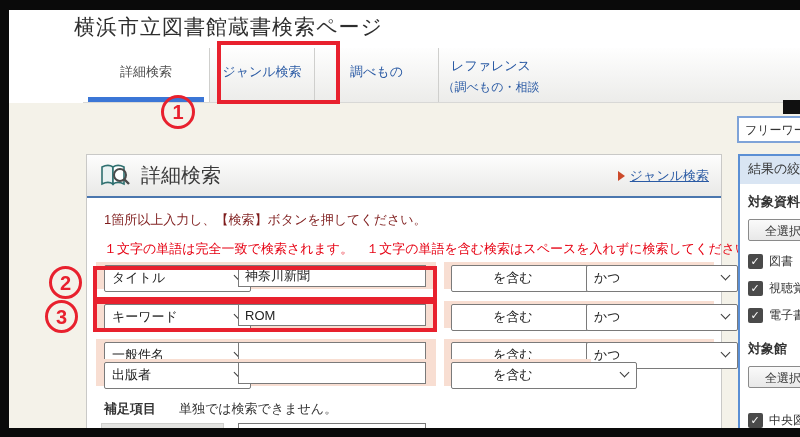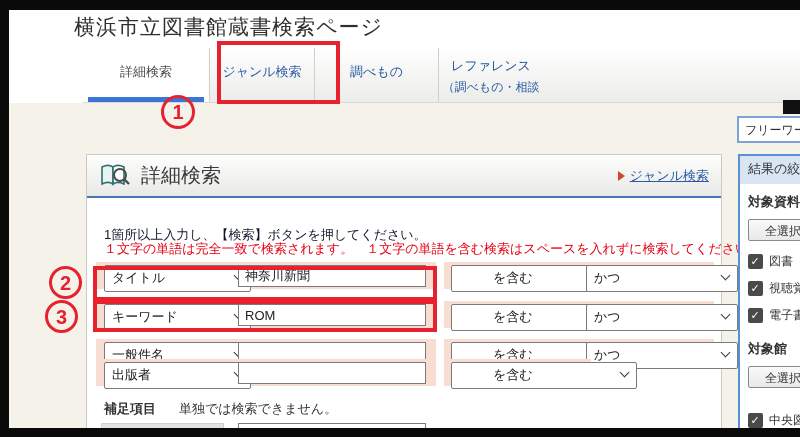--- a/index.html
+++ b/index.html
@@ -35,21 +35,21 @@
   
   .panel{left:86px;top:154px;width:636px;height:283px;background:#ffffff;border:1px solid #c9c9c7;}
   .panel-header{position:absolute;left:0;top:0;right:0;height:41px;
     background:linear-gradient(#fdfdfd,#e9e9e7);border-bottom:2px solid #4a76ae;
     display:flex;align-items:center;}
   .panel-title{font-size:20px;color:#3a3a3a;margin-left:9px;}
   .genre-link-wrap{margin-left:auto;margin-right:12px;display:flex;align-items:center;font-size:13px;}
   .tri-right{width:0;height:0;border-left:7px solid #cc4a2a;border-top:5px solid transparent;border-bottom:5px solid transparent;margin-right:5px;}
   .genre-link{color:#2a5aa4;text-decoration:underline;cursor:pointer;}
 
-  .instruction{left:17px;top:71px;font-size:13px;color:#0f172a;white-space:nowrap;}
+  .instruction{left:17px;top:56px;font-size:13px;color:#7f1d1d;white-space:nowrap;}
   .warning{left:17px;top:85px;font-size:13px;color:#e60012;white-space:nowrap;}
 
   .form-row{position:absolute;left:0;width:100%;height:28px;}
   .pink{position:absolute;top:0;height:27px;background:#f8ded2;}
   .pinkL{left:9px;width:340px;}
   .pinkR{left:357px;width:270px;}
   .pinkR.short{width:147px;}
   .sel{position:absolute;top:3px;height:22px;background:#fff;border:1px solid #7a7a7a;border-radius:2px;
     font-size:13px;color:#222;padding:3px 18px 0 7px;cursor:pointer;white-space:nowrap;overflow:hidden;}
   .sel .chv{position:absolute;right:8px;top:6px;width:6px;height:6px;

